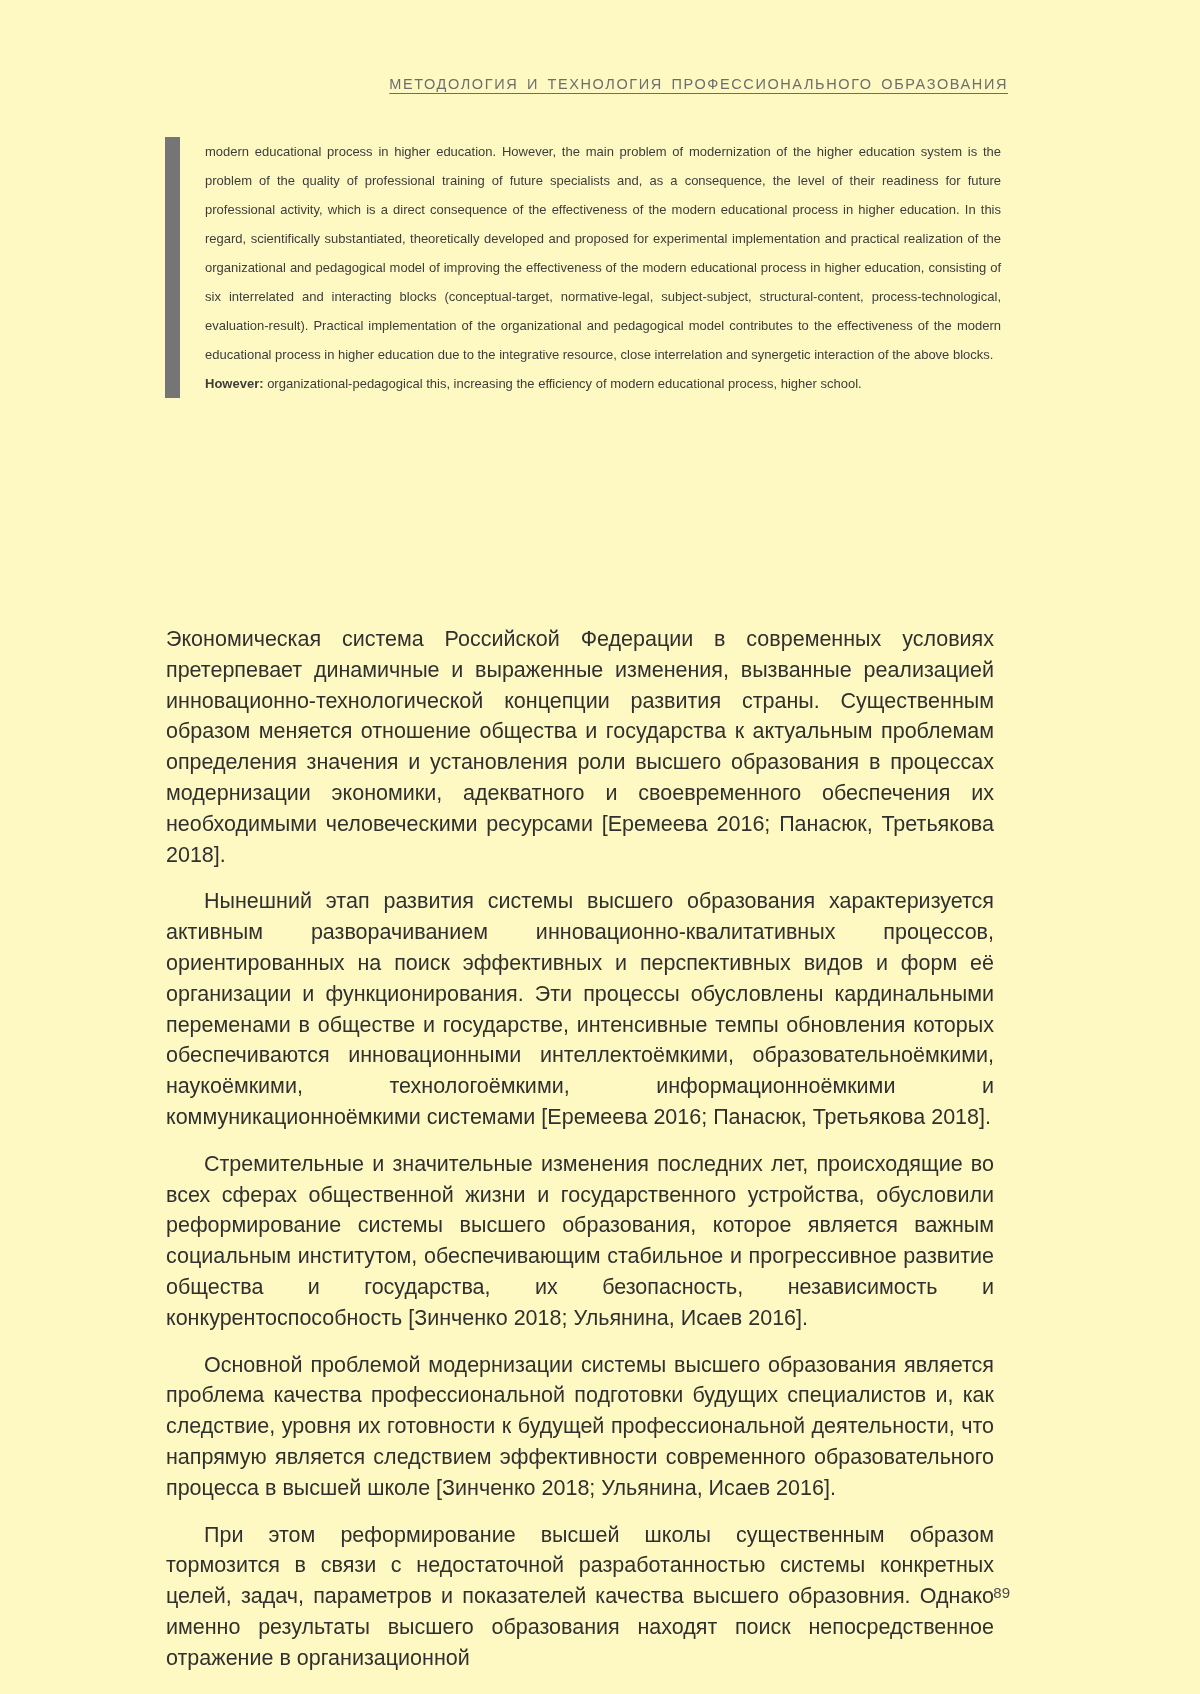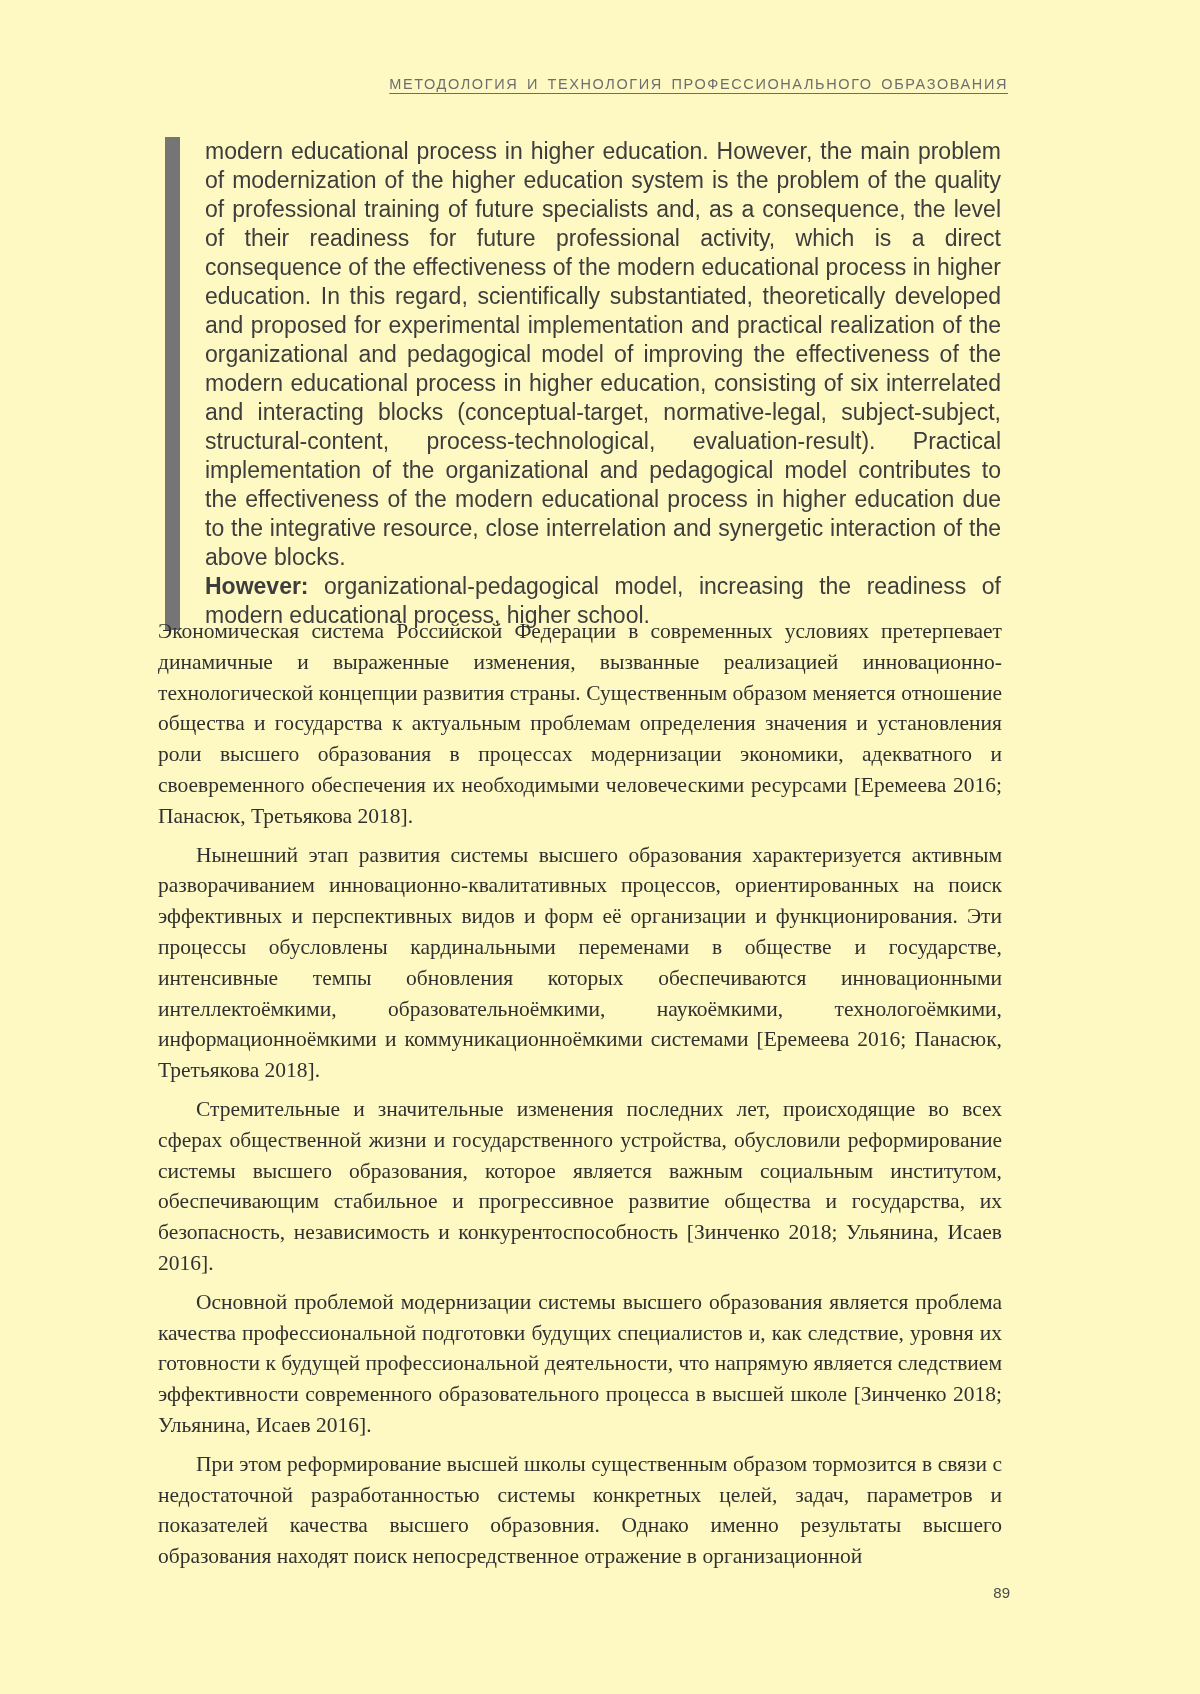--- a/index.html
+++ b/index.html
@@ -35,38 +35,38 @@
     align-items: stretch;
   }
   .abstract-bar {
     flex: none;
     width: 15px;
     background: #757575;
     margin-right: 25px;
   }
   .abstract-content {
     flex: 1 1 auto;
-    font-size: 23px;
+    font-size: 13px;
     line-height: 29px;
     color: #3d3d3d;
     text-align: justify;
   }
   .abstract-content p { margin: 0; }
   .keywords strong { font-weight: 700; }
   .body-text {
     position: absolute;
     top: 608px;
     left: 150px;
     width: 860px;
     font-size: 21.5px;
     line-height: 30.8px;
     color: #303030;
     text-align: justify;
   }
-  .body-text p { margin: 8px; text-indent: 38px; font-family: Liberation Serif, serif; }
+  .body-text p { margin: 16px; text-indent: 38px; }
   .body-text p.first { text-indent: 0; }
   .page-number {
     position: absolute;
     top: 1584px;
     left: 150px;
     width: 860px;
     text-align: right;
     font-size: 15px;
     color: #4a4a4a;
   }
@@ -75,21 +75,21 @@
 <body>
 
 <div class="page">
 
   <div class="running-header">МЕТОДОЛОГИЯ И ТЕХНОЛОГИЯ ПРОФЕССИОНАЛЬНОГО ОБРАЗОВАНИЯ</div>
 
   <div class="abstract-block">
     <div class="abstract-bar"></div>
     <div class="abstract-content">
       <p class="abstract-text">modern educational process in higher education. However, the main problem of modernization of the higher education system is the problem of the quality of professional training of future specialists and, as a consequence, the level of their readiness for future professional activity, which is a direct consequence of the effectiveness of the modern educational process in higher education. In this regard, scientifically substantiated, theoretically developed and proposed for experimental implementation and practical realization of the organizational and pedagogical model of improving the effectiveness of the modern educational process in higher education, consisting of six interrelated and interacting blocks (conceptual-target, normative-legal, subject-subject, structural-content, process-technological, evaluation-result). Practical implementation of the organizational and pedagogical model contributes to the effectiveness of the modern educational process in higher education due to the integrative resource, close interrelation and synergetic interaction of the above blocks.</p>
-      <p class="keywords"><strong>However:</strong><span> organizational-pedagogical model, increasing the readiness of modern educational process, higher school.</span></p>
+      <p class="keywords"><strong>However:</strong><span> organizational-pedagogical this, increasing the efficiency of modern educational process, higher school.</span></p>
     </div>
   </div>
 
   <div class="body-text">
     <p class="first">Экономическая система Российской Федерации в современных условиях претерпевает динамичные и выраженные изменения, вызванные реализацией инновационно-технологической концепции развития страны. Существенным образом меняется отношение общества и государства к актуальным проблемам определения значения и установления роли высшего образования в процессах модернизации экономики, адекватного и своевременного обеспечения их необходимыми человеческими ресурсами [Еремеева 2016; Панасюк, Третьякова 2018].</p>
     <p>Нынешний этап развития системы высшего образования характеризуется активным разворачиванием инновационно-квалитативных процессов, ориентированных на поиск эффективных и перспективных видов и форм её организации и функционирования. Эти процессы обусловлены кардинальными переменами в обществе и государстве, интенсивные темпы обновления которых обеспечиваются инновационными интеллектоёмкими, образовательноёмкими, наукоёмкими, технологоёмкими, информационноёмкими и коммуникационноёмкими системами [Еремеева 2016; Панасюк, Третьякова 2018].</p>
     <p>Стремительные и значительные изменения последних лет, происходящие во всех сферах общественной жизни и государственного устройства, обусловили реформирование системы высшего образования, которое является важным социальным институтом, обеспечивающим стабильное и прогрессивное развитие общества и государства, их безопасность, независимость и конкурентоспособность [Зинченко 2018; Ульянина, Исаев 2016].</p>
     <p>Основной проблемой модернизации системы высшего образования является проблема качества профессиональной подготовки будущих специалистов и, как следствие, уровня их готовности к будущей профессиональной деятельности, что напрямую является следствием эффективности современного образовательного процесса в высшей школе [Зинченко 2018; Ульянина, Исаев 2016].</p>
     <p>При этом реформирование высшей школы существенным образом тормозится в связи с недостаточной разработанностью системы конкретных целей, задач, параметров и показателей качества высшего образовния. Однако именно результаты высшего образования находят поиск непосредственное отражение в организационной</p>
   </div>

